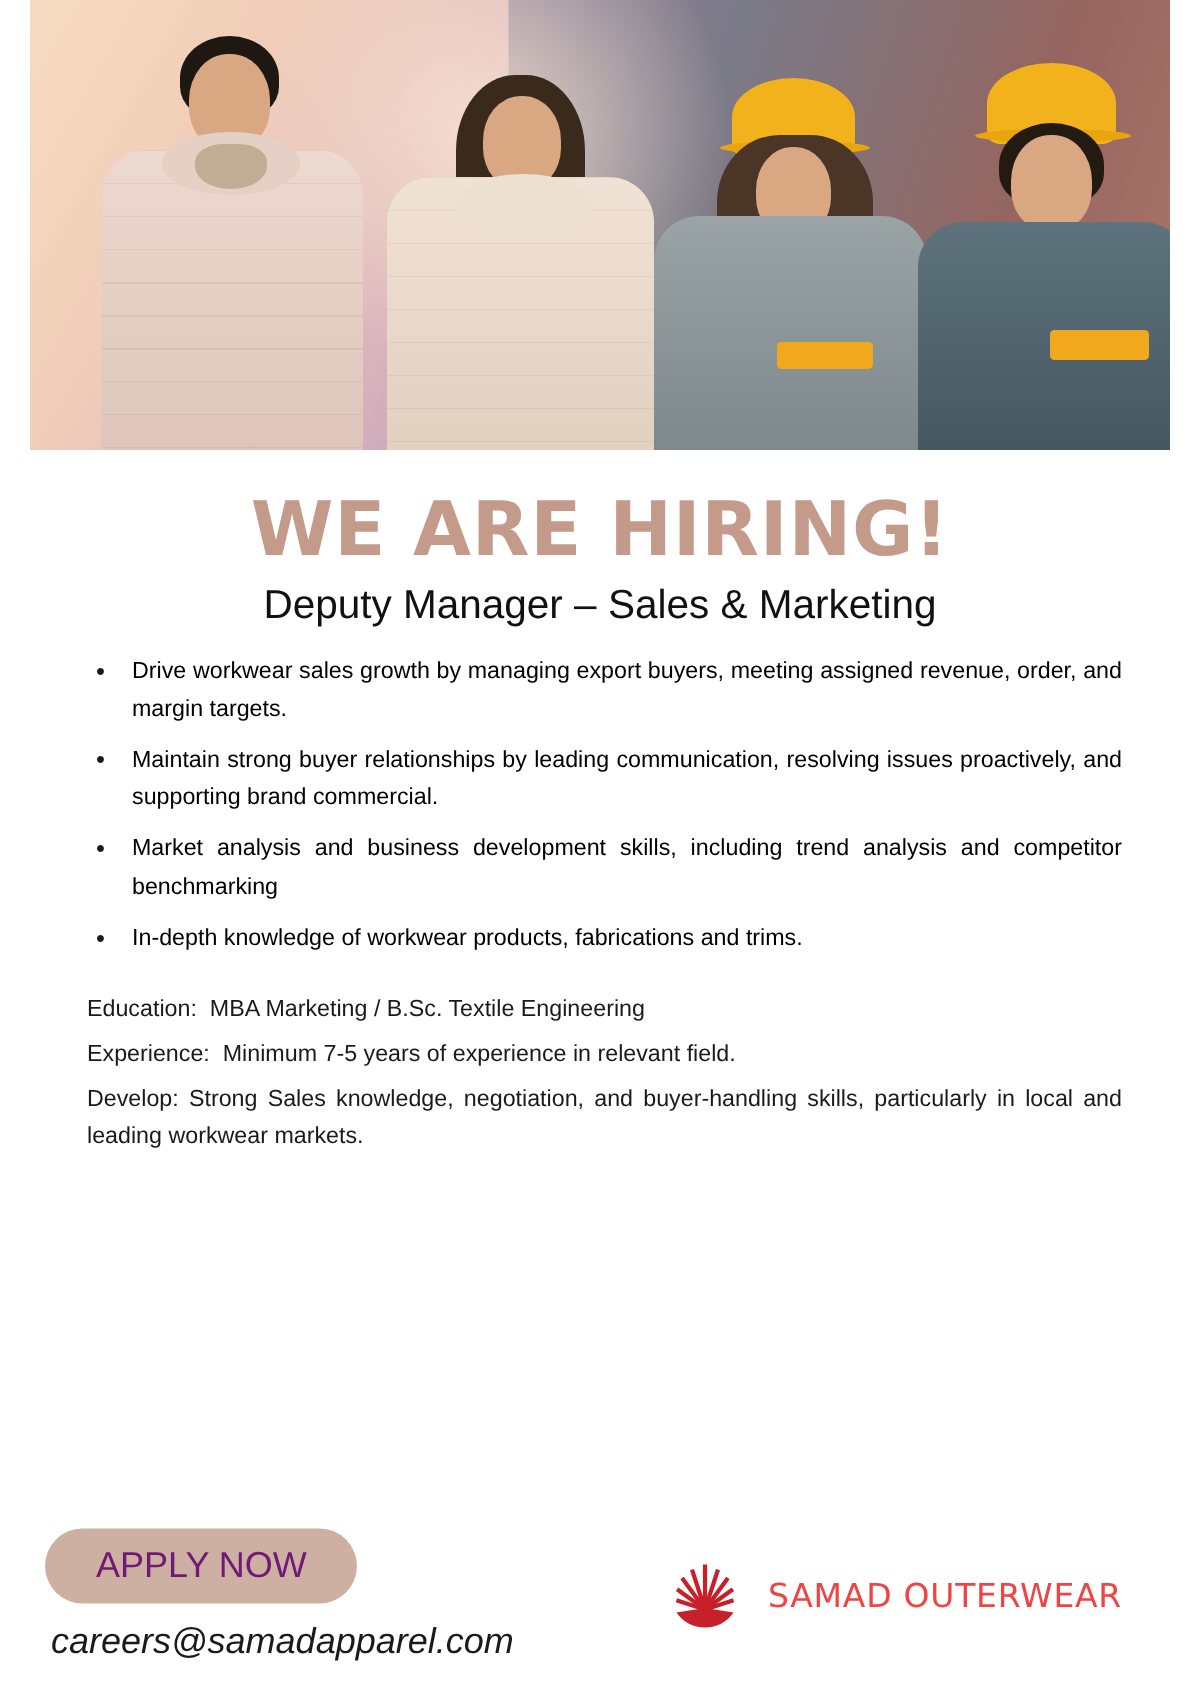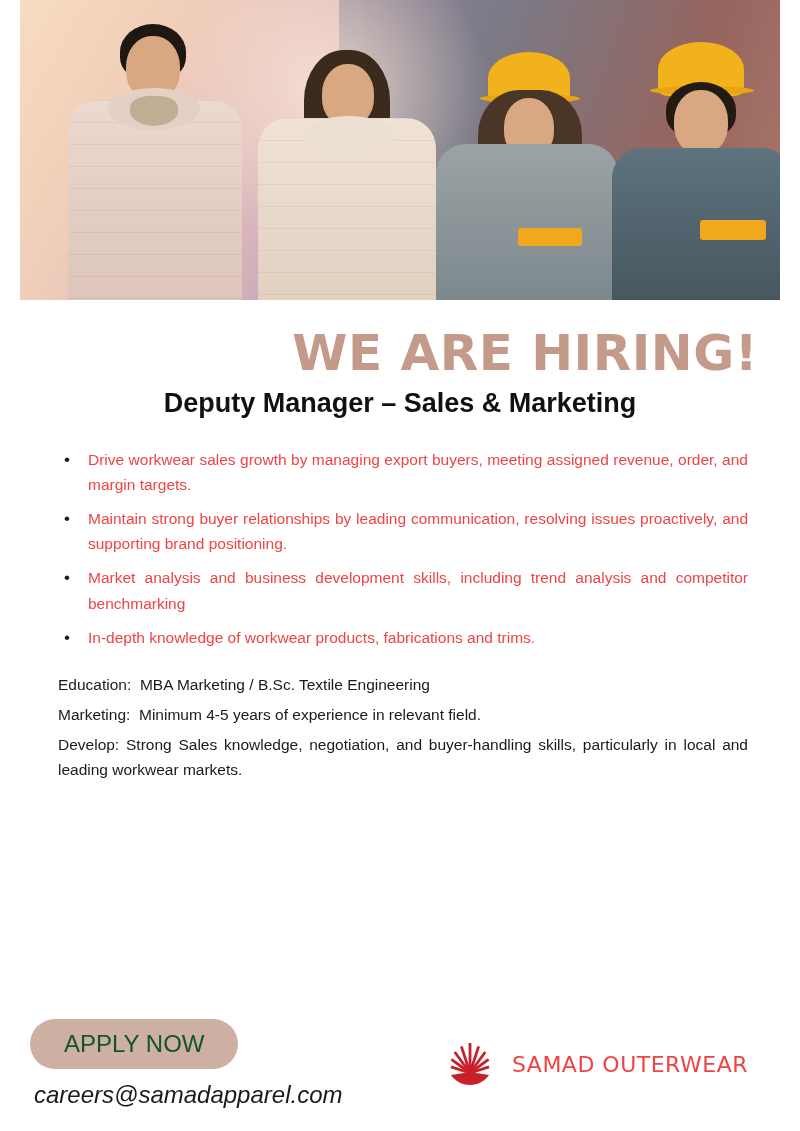--- a/index.html
+++ b/index.html
@@ -90,48 +90,48 @@
     position: absolute;
     background: #f2a81d;
     border-radius: 3px;
   }
 
   
   .content {
     padding: 10px 42px 0 42px;
   }
   .headline {
-    text-align: right;
+    text-align: center;
     font-size: 50px;
     font-weight: bold;
     letter-spacing: 0.5px;
     color: #c49b8b;
     margin: 14px 0 6px 0;
     font-family: "DejaVu Sans", sans-serif;
   }
   .job-title {
     text-align: center;
     font-size: 27px;
-    font-weight: bold;
+    font-weight: normal;
     color: #111111;
-    margin: 6px 0 28px 0;
+    margin: 6px 0 16px 0;
   }
   ul.duties {
     list-style: none;
     margin: 0;
     padding: 0 10px 0 16px;
   }
   ul.duties li {
     position: relative;
     padding-left: 30px;
     margin-bottom: 9px;
     font-size: 15.5px;
     line-height: 1.62;
     text-align: justify;
-    color: #ef4444;
+    color: #000000;
   }
   ul.duties li::before {
     content: "•";
     position: absolute;
     left: 6px;
     top: -1px;
     font-size: 17px;
     color: #1a1a1a;
   }
   .reqs {
@@ -156,21 +156,21 @@
     padding: 0 30px;
     box-sizing: border-box;
   }
   .footer-row {
     display: flex;
     align-items: center;
     justify-content: space-between;
   }
   .apply-btn {
     background: #cdb0a2;
-    color: #14532d;
+    color: #701a75;
     font-size: 24px;
     border-radius: 26px;
     padding: 11px 34px;
     display: inline-block;
     border: none;
     font-family: "Liberation Sans", sans-serif;
     cursor: pointer;
   }
   .email {
     font-size: 24px;
@@ -239,28 +239,28 @@
   </div>
 </div>
 
 <div class="content">
 
   <div class="headline">WE ARE HIRING!</div>
   <div class="job-title">Deputy Manager – Sales &amp; Marketing</div>
 
   <ul class="duties">
     <li>Drive workwear sales growth by managing export buyers, meeting assigned revenue, order, and margin targets.</li>
-    <li>Maintain strong buyer relationships by leading communication, resolving issues proactively, and supporting brand positioning.</li>
+    <li>Maintain strong buyer relationships by leading communication, resolving issues proactively, and supporting brand commercial.</li>
     <li>Market analysis and business development skills, including trend analysis and competitor benchmarking</li>
     <li>In-depth knowledge of workwear products, fabrications and trims.</li>
   </ul>
 
   <div class="reqs">
     <p><span class="lbl">Education</span><span>:</span>&nbsp; <span>MBA Marketing / B.Sc. Textile Engineering</span></p>
-    <p><span class="lbl">Marketing:</span>&nbsp; <span>Minimum 4-5 years of experience in relevant field.</span></p>
+    <p><span class="lbl">Experience:</span>&nbsp; <span>Minimum 7-5 years of experience in relevant field.</span></p>
     <p><span class="lbl">Develop:</span> <span>Strong Sales knowledge, negotiation, and buyer-handling skills, particularly in local and leading workwear markets.</span></p>
   </div>
 </div>
 
 <div class="footer">
   <div class="footer-row">
     <div>
       <button class="apply-btn">APPLY NOW</button>
       <div class="email">careers@samadapparel.com</div>
     </div>

